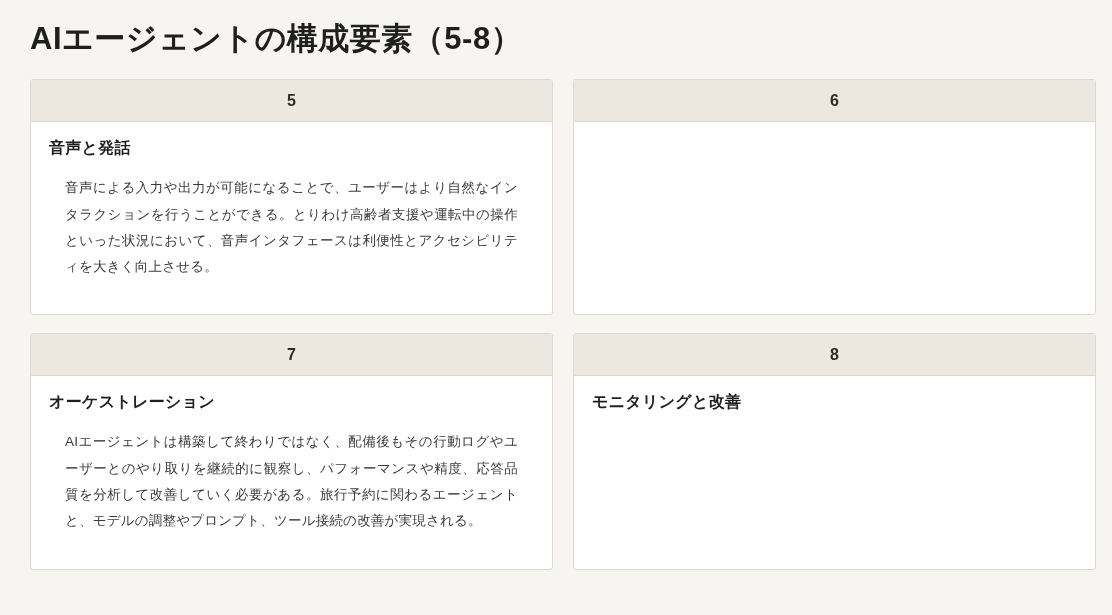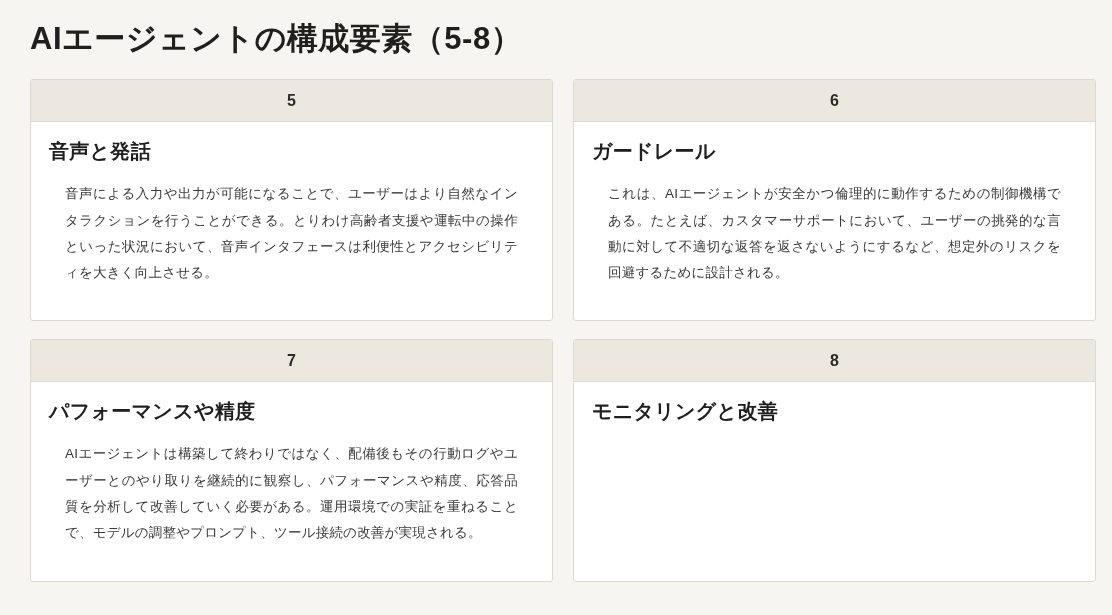--- a/index.html
+++ b/index.html
@@ -50,21 +50,21 @@
     text-align: center;
     font-size: 16px;
     font-weight: bold;
     color: #2b2b2b;
     padding: 12px 0 11px 0;
   }
   .card-body {
     padding: 16px 18px 18px 18px;
   }
   .card-subtitle {
-    font-size: 20px;
+    font-size: 16px;
     font-weight: bold;
     color: #1f1f1f;
     margin: 0 0 12px 0;
     letter-spacing: 0.3px;
   }
   .card-text {
     font-size: 13.5px;
     line-height: 1.95;
     color: #3a3a3a;
     margin: 16px;
@@ -84,31 +84,27 @@
     <div class="card">
       <div class="card-header">5</div>
       <div class="card-body">
         <div class="card-subtitle">音声と発話</div>
         <p class="card-text">音声による入力や出力が可能になることで、ユーザーはより自然なインタラクションを行うことができる。とりわけ高齢者支援や運転中の操作といった状況において、音声インタフェースは利便性とアクセシビリティを大きく向上させる。</p>
       </div>
     </div>
 
     <div class="card">
       <div class="card-header">6</div>
-      <div class="card-body">
-        <div class="card-subtitle">ガードレール</div>
-        <p class="card-text">これは、AIエージェントが安全かつ倫理的に動作するための制御機構である。たとえば、カスタマーサポートにおいて、ユーザーの挑発的な言動に対して不適切な返答を返さないようにするなど、想定外のリスクを回避するために設計される。</p>
-      </div>
     </div>
 
     <div class="card">
       <div class="card-header">7</div>
       <div class="card-body">
-        <div class="card-subtitle">パフォーマンスや精度</div>
-        <p class="card-text">AIエージェントは構築して終わりではなく、配備後もその行動ログやユーザーとのやり取りを継続的に観察し、パフォーマンスや精度、応答品質を分析して改善していく必要がある。運用環境での実証を重ねることで、モデルの調整やプロンプト、ツール接続の改善が実現される。</p>
+        <div class="card-subtitle">オーケストレーション</div>
+        <p class="card-text">AIエージェントは構築して終わりではなく、配備後もその行動ログやユーザーとのやり取りを継続的に観察し、パフォーマンスや精度、応答品質を分析して改善していく必要がある。旅行予約に関わるエージェントと、モデルの調整やプロンプト、ツール接続の改善が実現される。</p>
       </div>
     </div>
 
     <div class="card">
       <div class="card-header">8</div>
       <div class="card-body">
         <div class="card-subtitle">モニタリングと改善</div>
       </div>
     </div>
 

